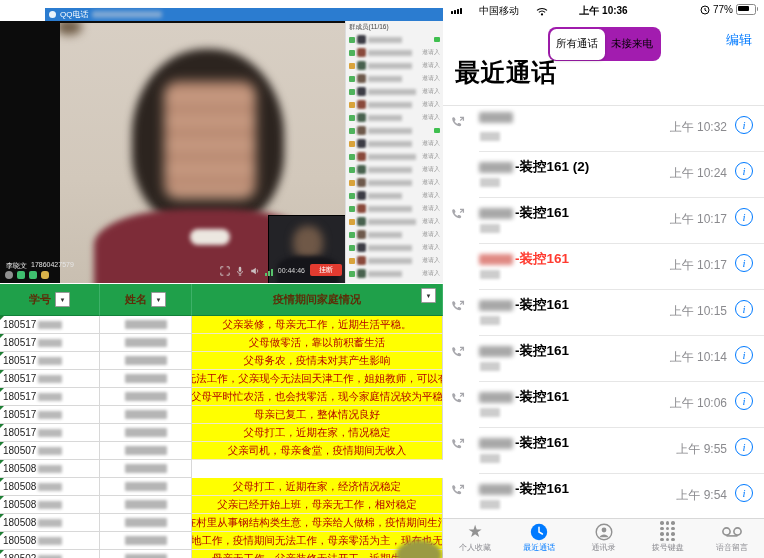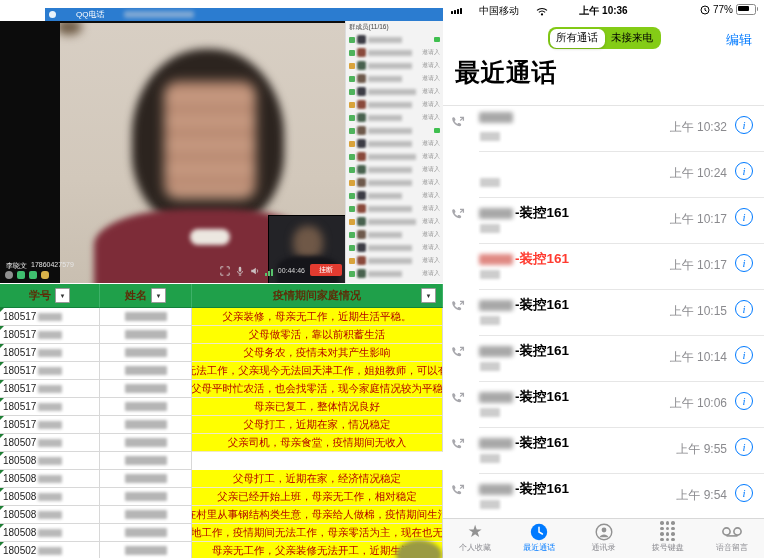--- a/index.html
+++ b/index.html
@@ -2,21 +2,21 @@
 <html><head>
 <meta charset="utf-8">
 <style>
   html,body{margin:0;padding:0;}
   body{width:764px;height:558px;position:relative;overflow:hidden;background:#fff;
        font-family:"Liberation Sans",sans-serif;-webkit-font-smoothing:antialiased;}
   .abs{position:absolute;}
 
   
   .qq-titlebar{left:45px;top:8px;width:398px;height:13px;background:#2b7cd0;
-    display:flex;align-items:center;padding-left:4px;box-sizing:border-box;gap:20px;}
+    display:flex;align-items:center;padding-left:4px;box-sizing:border-box;gap:4px;}
   .qq-title-icon{width:7px;height:7px;border-radius:50%;background:#eaf3fb;flex:0 0 auto;}
   .qq-title-text{font-size:8px;color:#fff;white-space:nowrap;}
   .blob{display:inline-block;background:#9db8d6;filter:blur(2px);border-radius:2px;height:7px;width:60px;vertical-align:middle;}
 
   .video-area{left:0;top:21px;width:345px;height:262px;background:#0c0c0c;overflow:hidden;}
   .main-feed{position:absolute;left:60px;top:2px;width:285px;height:260px;overflow:hidden;
     background:linear-gradient(180deg,#d8cfc4 0%,#d2c8bb 60%,#c9bfb1 100%);}
   .corner-smudge{position:absolute;left:-4px;top:-4px;width:26px;height:16px;background:#6d5a44;filter:blur(5px);border-radius:50%;}
   .hair{position:absolute;left:72px;top:26px;width:152px;height:180px;background:#2c241f;border-radius:48% 48% 42% 42%;filter:blur(4px);}
   .face{position:absolute;left:104px;top:58px;width:92px;height:118px;background:
@@ -54,21 +54,21 @@
   .p-row:nth-child(4n+2) .p-avatar{background:#8a4a3c;}
   .p-row:nth-child(4n+3) .p-avatar{background:#49624f;}
   .p-nameblob{height:6px;background:#bdbdbd;filter:blur(1.5px);border-radius:1px;flex:1;max-width:44px;}
   .p-row:nth-child(3n+1) .p-nameblob{max-width:34px;}
   .p-row:nth-child(5n) .p-nameblob{max-width:48px;}
   .p-invite{margin-left:auto;font-size:6px;color:#9a9a9a;white-space:nowrap;}
   .p-green{margin-left:auto;width:6px;height:5px;border-radius:1px;background:#3fbf4f;}
 
   
   .sheet{left:0;top:284px;width:443px;height:274px;overflow:hidden;background:#fff;}
-  .t-head{display:flex;height:24px;}
+  .t-head{display:flex;height:32px;}
   .th{box-sizing:border-box;background:#1fa04a;border-right:1px solid #3db168;border-bottom:1px solid #12813a;
     display:flex;align-items:center;justify-content:center;position:relative;
     color:#5d2d08;font-weight:bold;font-size:11px;}
   .th .dd{width:13px;height:13px;background:#fff;border:1px solid #9a9a9a;border-radius:1px;
     display:flex;align-items:center;justify-content:center;font-size:6px;color:#333;margin-left:4px;flex:0 0 auto;}
   .th3 .dd{position:absolute;right:6px;top:4px;margin:0;}
   .w-sid{width:100px;}.w-name{width:92px;}.th3{flex:1;}
   .t-row{display:flex;height:18px;}
   .td{box-sizing:border-box;border-right:1px solid #d8d8d8;border-bottom:1px solid #d8d8d8;display:flex;align-items:center;}
   .td-sid{width:100px;background:#fff;padding-left:3px;position:relative;color:#1a1a1a;font-size:10px;gap:2px;}
@@ -87,21 +87,21 @@
   .cellbars{display:flex;align-items:flex-end;gap:1px;}
   .cellbars i{display:block;width:2px;background:#000;border-radius:.5px;}
   .carrier{font-size:10px;color:#000;}
   .sb-time{position:absolute;left:0;right:0;top:4px;text-align:center;font-size:10px;font-weight:bold;color:#000;}
   .sb-right{position:absolute;right:8px;top:4px;display:flex;align-items:center;gap:3px;}
   .pct{font-size:10px;color:#000;}
   .batt{width:18px;height:9px;border:1px solid #888;border-radius:2.5px;position:relative;}
   .batt::after{content:"";position:absolute;right:-3px;top:2px;width:1.5px;height:4px;background:#888;border-radius:0 1px 1px 0;}
   .batt i{display:block;margin:1px;width:11px;height:5px;background:#000;border-radius:1px;}
 
-  .seg{position:absolute;left:105px;top:27px;width:113px;height:22px;background:#84cc16;border-radius:8px;
+  .seg{position:absolute;left:105px;top:27px;width:113px;height:34px;background:#a21caf;border-radius:8px;
     display:flex;padding:1.5px;box-sizing:border-box;}
   .seg-item{flex:1;display:flex;align-items:center;justify-content:center;font-size:10.5px;color:#000;border-radius:6.5px;white-space:nowrap;}
   .seg-item.selected{background:#fff;box-shadow:0 1px 3px rgba(0,0,0,.18);}
   .edit-btn{position:absolute;right:12px;top:31px;color:#007aff;font-size:13px;}
   .big-title{position:absolute;left:12px;top:56px;font-size:25px;font-weight:bold;color:#000;letter-spacing:.5px;}
 
   .call-list{position:absolute;left:0;top:97px;width:321px;height:421px;overflow:hidden;border-top:1px solid #e4e4e4;margin-top:8px;}
   .call-row{position:relative;height:46px;}
   .call-row::after{content:"";position:absolute;left:36px;right:0;bottom:0;height:1px;background:#e6e6e6;}
   .call-icon{position:absolute;left:8px;top:10px;width:14px;height:12px;}
@@ -527,20 +527,24 @@
         <span></span>
       </div>
       <div class="sub-blob"></div>
       <div class="call-time">上午 10:32</div>
       <div class="info-btn">
         <span>i</span>
       </div>
     </div>
       <div class="call-row">
 
+      <div class="call-name">
+        <span class="pblob"></span>
+        <span>-装控161 (2)</span>
+      </div>
       <div class="sub-blob"></div>
       <div class="call-time">上午 10:24</div>
       <div class="info-btn">
         <span>i</span>
       </div>
     </div>
       <div class="call-row">
       <svg class="call-icon" viewBox="0 0 14 12">
         <path d="M2.6 1.2c.5 0 1 .3 1.2.8l.6 1.2c.2.4.1.9-.2 1.2l-.7.7c.5 1.1 1.7 2.3 2.8 2.8l.7-.7c.3-.3.8-.4 1.2-.2l1.2.6c.5.2.8.7.8 1.2 0 .8-.6 1.4-1.4 1.4C5 10.2 1.2 6.4 1.2 2.6c0-.8.6-1.4 1.4-1.4z" fill="#a7a7ac"></path>
         <path d="M9 1.4h3.4v3.4M12.4 1.4 9.2 4.6" fill="none" stroke="#a7a7ac" stroke-width="1.3"></path>

